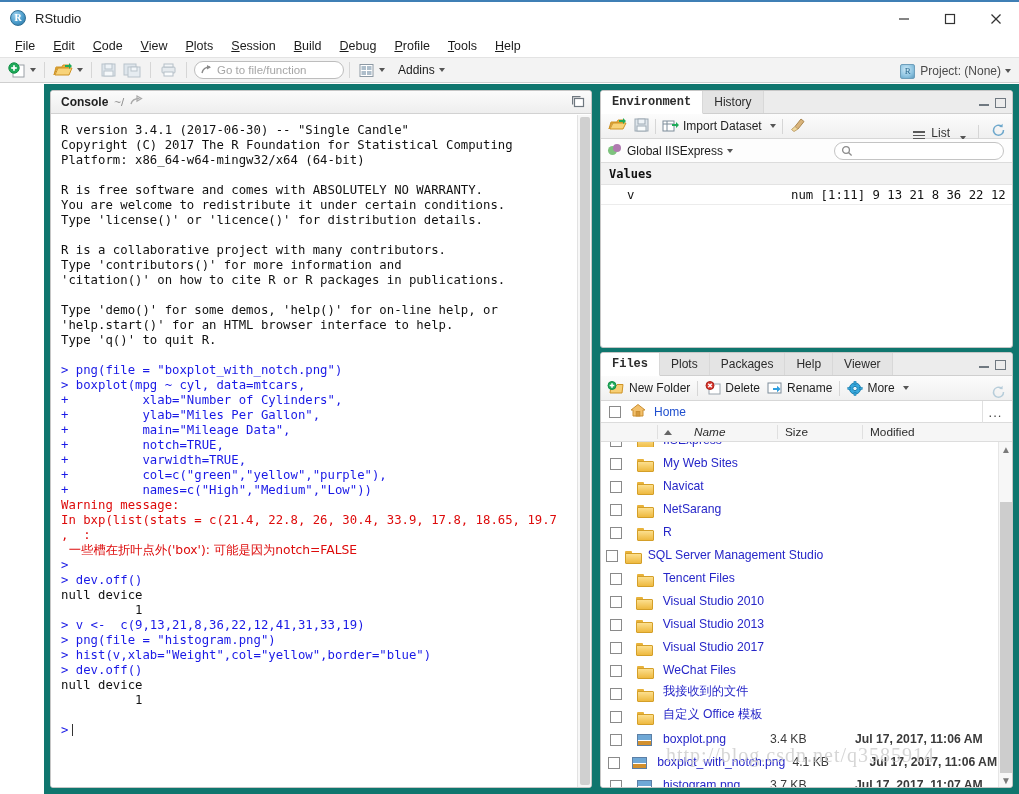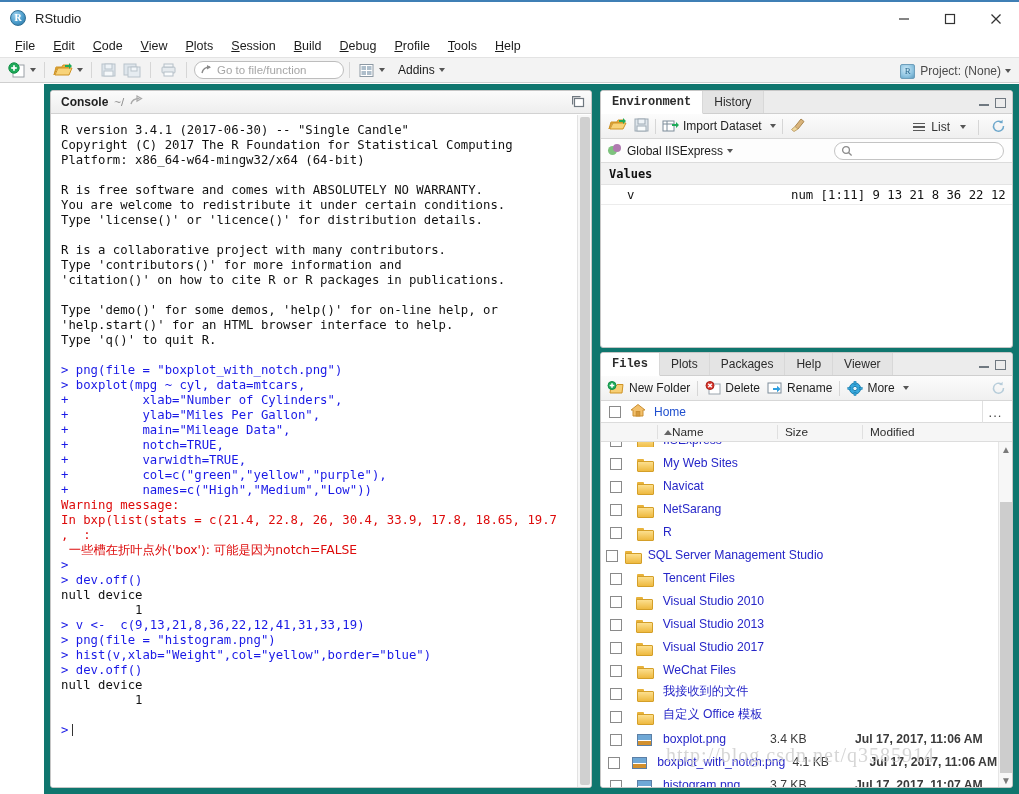--- a/index.html
+++ b/index.html
@@ -116,21 +116,21 @@
              background:#f7f7f7; border-left:1px solid #e2e2e2; }
   .vscroll .thumb { position:absolute; left:2px; width:10px; background:#d0d0d0; border-radius:2px; }
 
   
   .env-toolbar {
     height:25px; background:linear-gradient(#fcfcfc,#f0f0f0);
     border-bottom:1px solid #d7d7d7; display:flex; align-items:center;
     padding-left:7px; position:relative; font-size:12px; color:#222;
   }
   .env-toolbar .sep { width:1px; height:15px; background:#d6d6d6; margin:0 6px; }
-  .env-right { position:absolute; right:6px; top:0; height:26px; display:flex; align-items:center; gap:6px; color:#333; }
+  .env-right { position:absolute; right:6px; top:0; height:26px; display:flex; align-items:flex-end; gap:6px; color:#333; }
   .hamburger { width:12px; height:9px; position:relative; }
   .hamburger i { position:absolute; left:0; width:12px; height:1.6px; background:#5a5a5a; }
   .hamburger i:nth-child(1){top:0}.hamburger i:nth-child(2){top:3.5px}.hamburger i:nth-child(3){top:7px}
 
   .env-scope {
     height:24px; border-bottom:1px solid #dcdcdc; display:flex; align-items:center;
     padding-left:7px; position:relative; background:#fdfdfd; font-size:12px;
   }
   .globe { width:14px; height:13px; position:relative; margin-right:5px; flex:none;}
   .globe::before{content:"";position:absolute;left:0;top:2px;width:9px;height:9px;border-radius:50%;background:#7ec37e;}
@@ -172,21 +172,21 @@
   .dots { position:absolute; right:4px; top:0; height:22px; width:26px;
           display:flex; align-items:center; justify-content:center;
           border-left:1px solid #e0e0e0; color:#444; letter-spacing:1px; font-size:13px; }
 
   .files-head {
     height:19px; background:#f6f6f6; border-bottom:1px solid #ddd;
     display:flex; align-items:center; font-size:11.8px; color:#2c2c2c;
   }
   .fh-cb { width:30px; }
   .fh-ic { width:26px; }
-  .fh-name { flex:1; border-left:1px solid #e0e0e0; padding-left:6px; display:flex; align-items:center; gap:0; }
+  .fh-name { flex:1; border-left:1px solid #e0e0e0; padding-left:6px; display:flex; align-items:center; gap:22px;font-style:italic; }
   .fh-size { width:85px; border-left:1px solid #e0e0e0; padding-left:7px; }
   .fh-mod { width:150px; border-left:1px solid #e0e0e0; padding-left:7px; }
   .sortarrow { width:0;height:0;border-left:4px solid transparent;border-right:4px solid transparent;border-bottom:5px solid #666; }
 
   #files-list { position:absolute; left:0; right:14px; top:89px; bottom:0; overflow:hidden; background:#fff; }
   .file-row { height:23px; display:flex; align-items:flex-end; font-size:12.2px; }
   .fr-cb { width:30px; display:flex; justify-content:center; }
   .fr-ic { width:26px; display:flex; justify-content:center; }
   .fr-name { flex:1; color:#2626c8; padding-left:6px; white-space:nowrap; }
   .fr-size { width:85px; color:#3a3a3a; padding-left:7px; }

